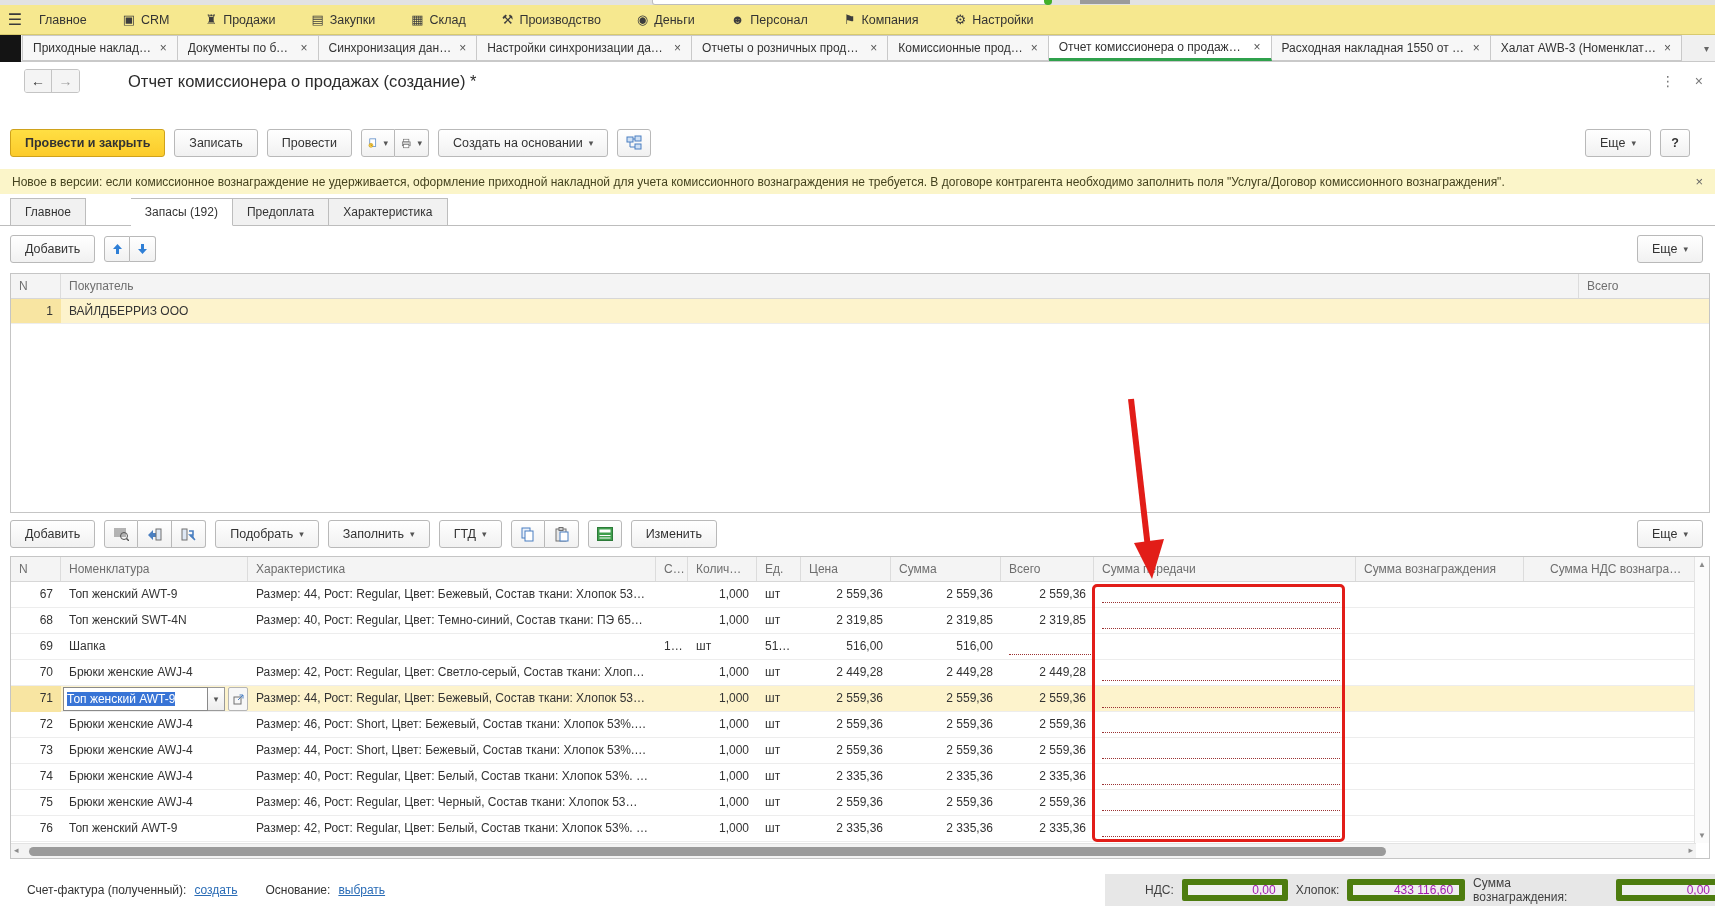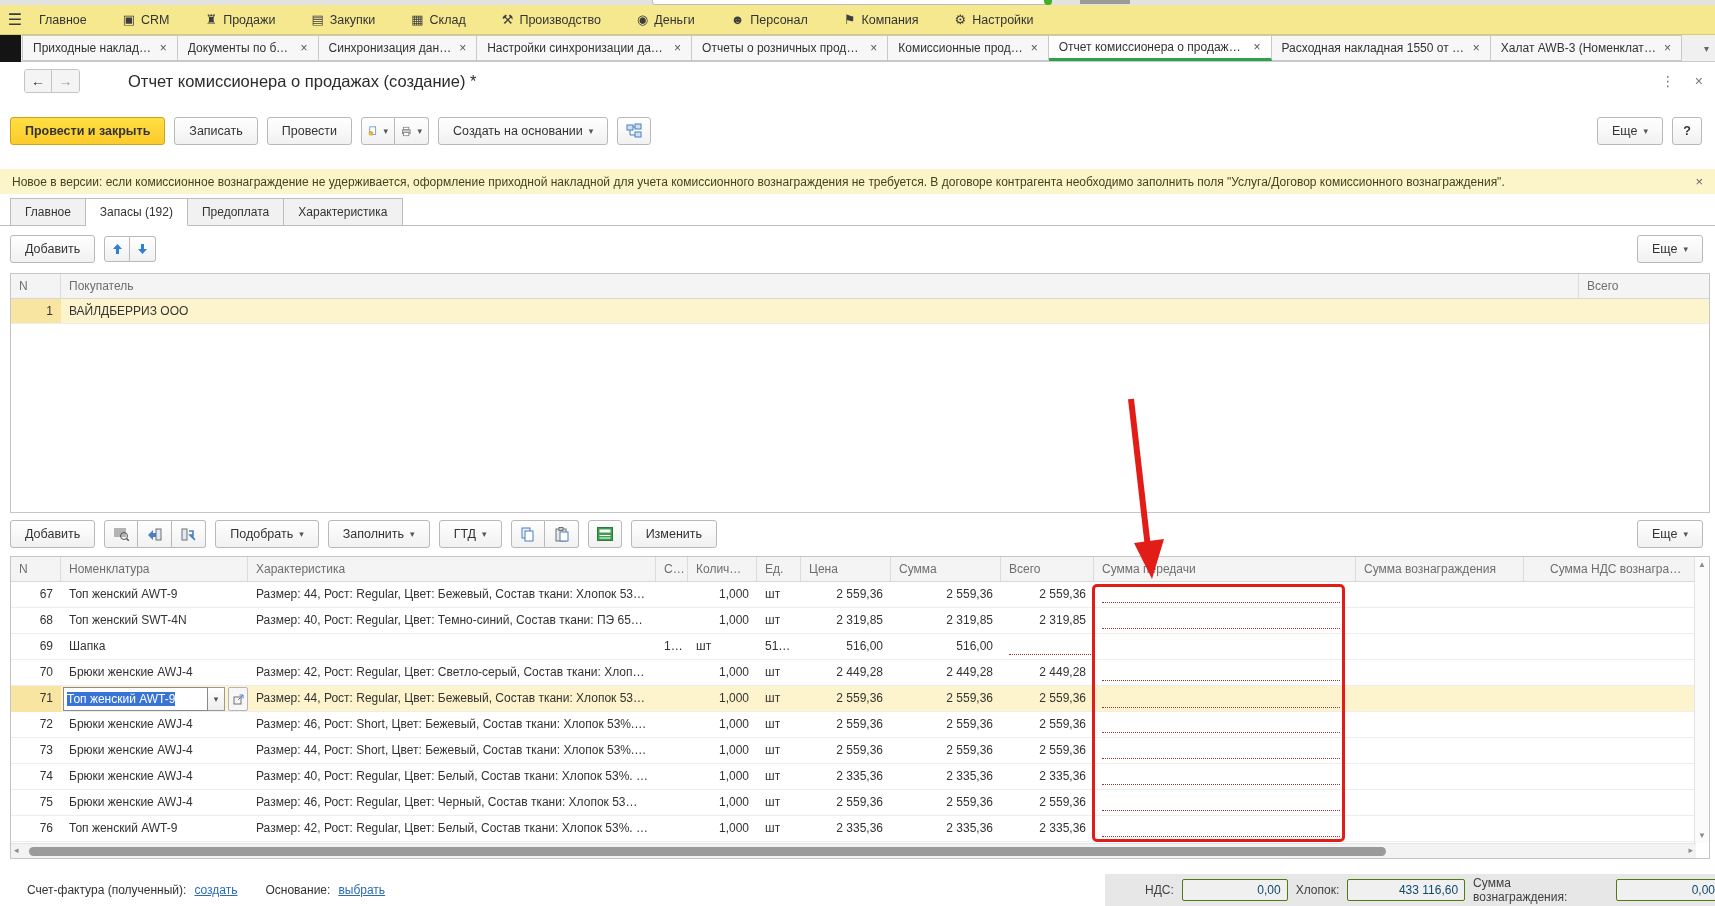--- a/index.html
+++ b/index.html
@@ -39,41 +39,41 @@
   .title-right { margin-left:auto; display:flex; align-items:center; gap:20px; padding-right:12px; color:#777; }
   .title-right .kebab { font-size:14px; cursor:pointer; }
   .title-right .closex { font-size:14px; cursor:pointer; }
 
   
   .nav-row { position:absolute; top:100px; left:0; width:1715px; height:26px; display:flex; align-items:center; gap:22px; padding-left:10px; }
   .nav-chip { background:#efefef; padding:4px 12px; color:#333; border-radius:2px; cursor:default; }
   .nav-link { color:#2a6cb6; text-decoration:underline; cursor:pointer; }
 
   
-  .cmd-row { position:absolute; top:117px; left:0; width:1715px; height:38px; display:flex; align-items:flex-start; gap:9px; padding:0 13px 0 10px; }
+  .cmd-row { position:absolute; top:124px; left:0; width:1715px; height:38px; display:flex; align-items:center; gap:9px; padding:0 25px 0 10px; }
   .btn { display:inline-flex; align-items:center; justify-content:center; gap:6px; height:28px; padding:0 14px; background:linear-gradient(#ffffff,#f1f1f1); border:1px solid #b9b9b9; border-radius:3px; color:#333; font-size:12.5px; cursor:pointer; white-space:nowrap; }
   .btn.primary { background:linear-gradient(#ffdf43,#fccb2b); border-color:#cfa21c; font-weight:bold; }
   .btn .caret { font-size:9px; color:#555; }
   .iconbtn { width:34px; padding:0 6px; }
   .btn-group { display:flex; }
   .btn-group .btn { border-radius:0; border-left-width:0; }
   .btn-group .btn:first-child { border-radius:3px 0 0 3px; border-left-width:1px; }
   .btn-group .btn:last-child { border-radius:0 3px 3px 0; }
   .cmd-spacer { flex:1; }
   .btn.qmark { width:30px; padding:0; font-weight:bold; }
 
   
   .info-bar { position:absolute; top:169px; left:0; width:1715px; height:25px; background:#fbf5c9; display:flex; align-items:center; padding:0 12px; color:#45431f; font-size:12px; }
   .info-bar .info-close { margin-left:auto; color:#666; cursor:pointer; font-size:13px; }
 
   
   .form-tabs { position:absolute; top:197px; left:0; width:1715px; height:29px; padding-left:10px; display:flex; align-items:flex-end; border-bottom:1px solid #bdbdbd; }
   .ftab { padding:6px 14px; border:1px solid #bdbdbd; border-left:none; background:#f1f1f1; cursor:pointer; position:relative; top:1px; }
   .ftab:first-child { border-left:1px solid #bdbdbd; }
-  .ftab.active { background:#fff; border-bottom:1px solid #fff; }
+  .ftab.active { background:#fff; border-bottom:1px solid #fff;margin-left:45px; }
 
   
   .tb { position:absolute; left:0; width:1715px; display:flex; align-items:center; gap:9px; padding:0 12px 0 10px; }
   .tb1 { top:232px; height:34px; }
   .tb2 { top:518px; height:32px; }
   .tb .spacer { flex:1; }
   .arrow-btn { width:26px; height:26px; display:inline-flex; align-items:center; justify-content:center; background:linear-gradient(#fff,#f1f1f1); border:1px solid #b9b9b9; cursor:pointer; }
   .arrow-pair .arrow-btn:first-child { border-radius:3px 0 0 3px; }
   .arrow-pair .arrow-btn:last-child { border-radius:0 3px 3px 0; border-left:none; }
   .arrow-pair { display:flex; }
@@ -111,21 +111,21 @@
   .hthumb { position:absolute; top:3px; left:18px; width:1357px; height:9px; background:#9a9a9a; border-radius:5px; cursor:pointer; }
   .ha { position:absolute; top:1px; color:#8b8b8b; font-size:9px; cursor:pointer; }
   .ha.left { left:3px; } .ha.right { right:3px; }
 
   
   .footer { position:absolute; top:874px; left:17px; width:1715px; height:32px; display:flex; align-items:center; }
   .footer-left { padding-left:10px; display:flex; gap:8px; align-items:center; }
   .flink { color:#2a6cb6; text-decoration:underline; cursor:pointer; }
   .totals-panel { margin-left:auto; height:32px; background:#e7e7e7; display:flex; align-items:center; gap:8px; padding:0 10px 0 40px; width:627px; }
   .tp-label { color:#3f3f3f; }
-  .tp-box { height:22px; background:#f0f0f0; border:1px solid #4d7c0f; border-radius:2px; display:flex; align-items:center; justify-content:flex-end; padding:0 6px; color:#0c4a6e; }
+  .tp-box { height:22px; background:#f0f0f0; border:6px solid #4d7c0f; border-radius:2px; display:flex; align-items:center; justify-content:flex-end; padding:0 6px; color:#a21caf; }
   .tp-box.w1 { width:106px; } .tp-box.w2 { width:118px; } .tp-box.w3 { width:106px; }
 
   
   .red-rect { position:absolute; left:1092px; top:584px; width:253px; height:258px; border:3px solid #e21d18; border-radius:5px; pointer-events:none; z-index:50; }
   .red-arrow { position:absolute; left:1108px; top:393px; z-index:51; pointer-events:none; }
 
   svg.icon { display:block; }
 </style>
 </head>
 <body>

